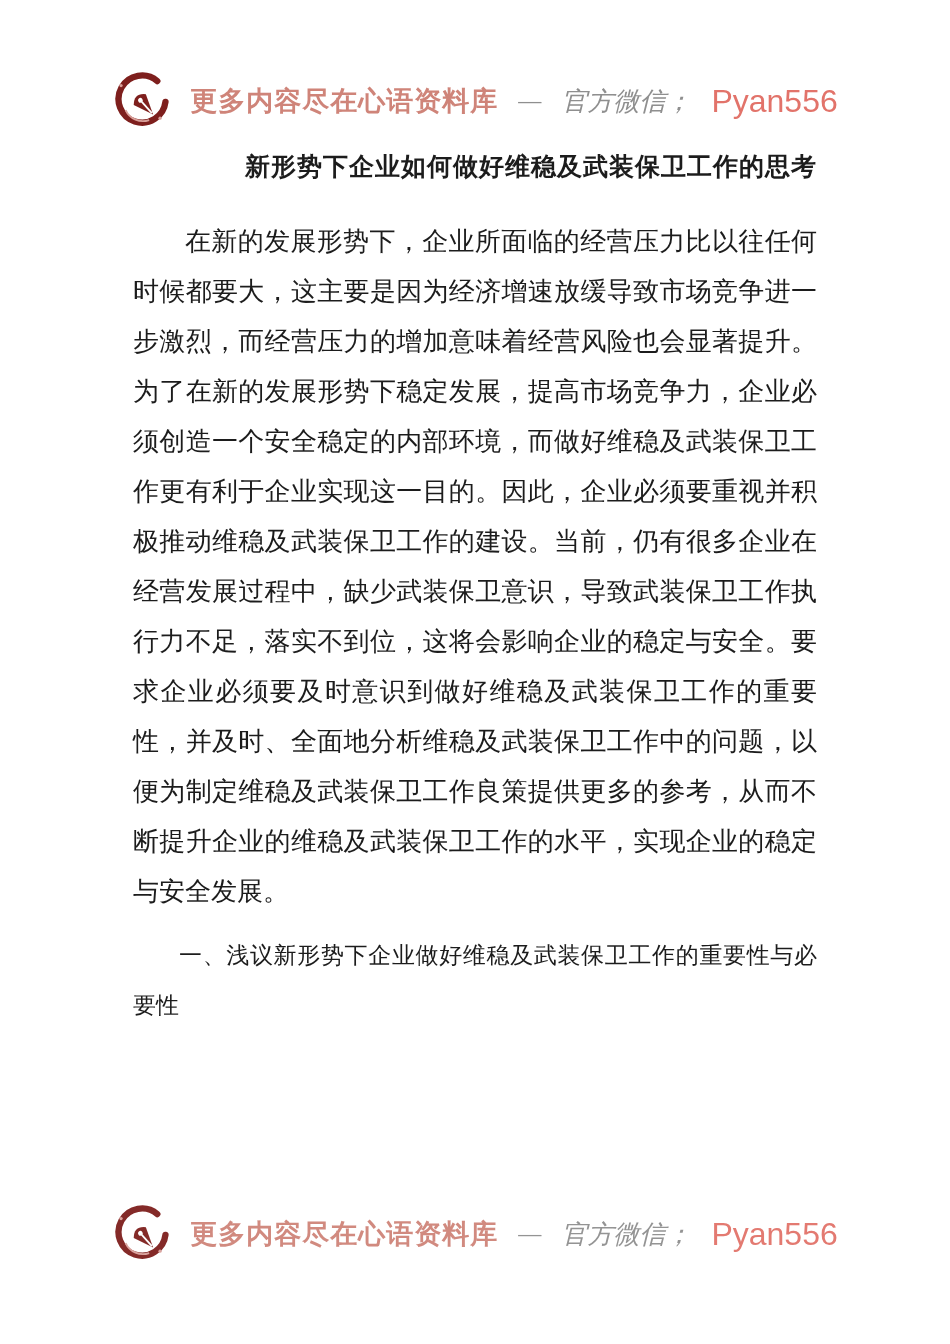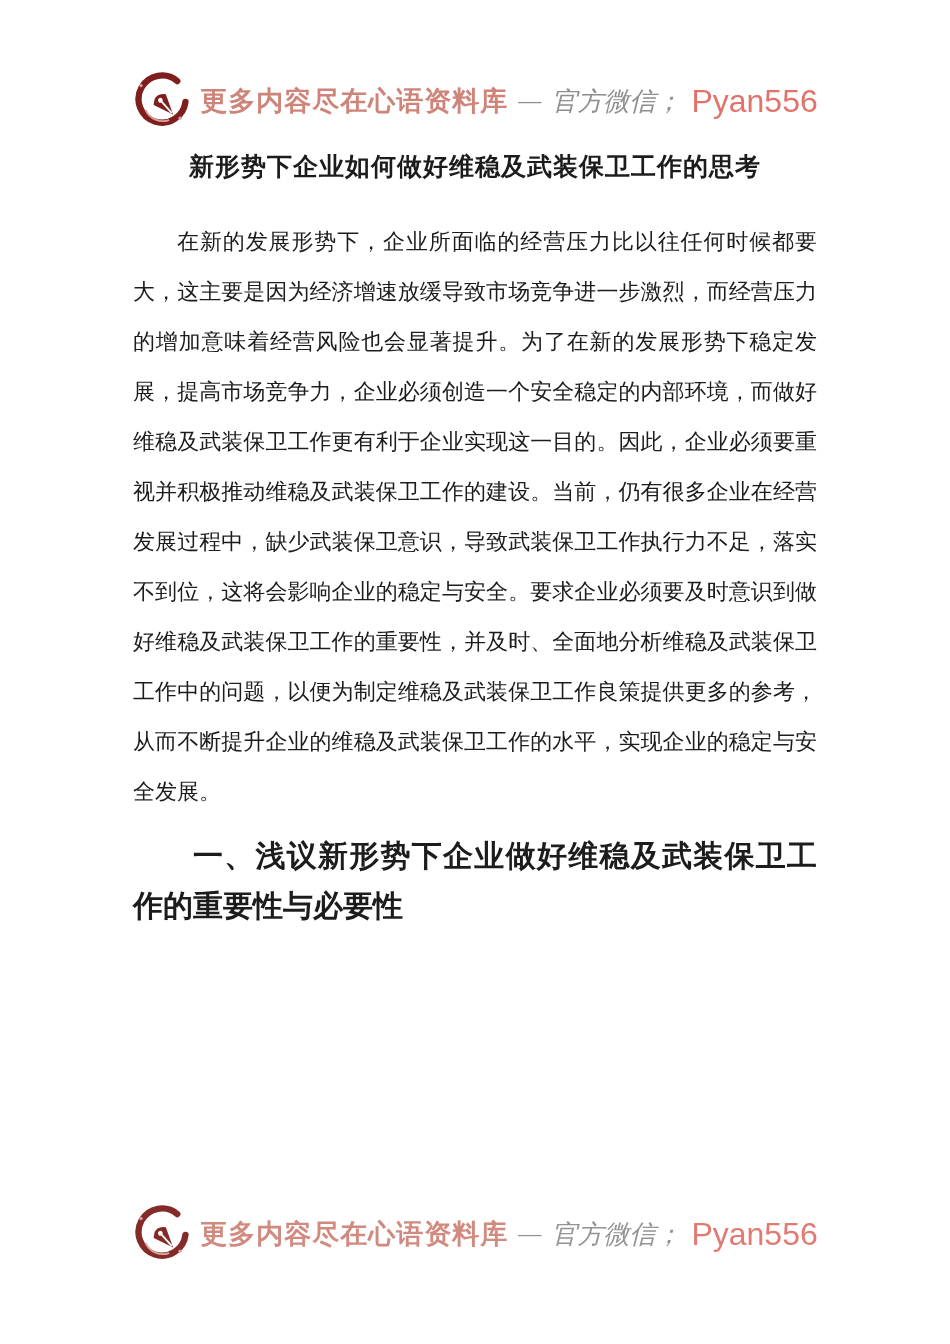--- a/index.html
+++ b/index.html
@@ -11,21 +11,21 @@
     background: var(--page-bg, #ffffff);
     font-family: "Liberation Serif", "DejaVu Serif", serif;
     color: var(--text, #1c1c1c);
     overflow: hidden;
   }
   
   .watermark {
     display: flex;
     align-items: center;
     justify-content: center;
-    gap: 10px;
+    gap: 20px;
     height: 62px;
   }
   .header-wm { padding-top: 70px; }
   .footer-wm { position: absolute; left: 0; right: 0; top: 1203px; opacity: 0.95; }
   .wm-logo { width: 58px; height: 58px; flex: 0 0 auto; }
   .wm-brand {
     color: var(--brand-red, #cf8479);
     font-size: 27px;
     font-weight: bold;
     letter-spacing: 1px;
@@ -39,35 +39,35 @@
     color: var(--account-pink, #e2736a);
     font-size: 32px;
     font-family: "Liberation Sans", "DejaVu Sans", sans-serif;
   }
   
   .doc-title {
     margin: 15px 133px 0 133px;
     font-size: 25px;
     font-weight: bold;
     line-height: 40px;
-    text-align: center;
+    text-align: right;
     letter-spacing: 1px;
   }
   .body-para {
     margin: 30px 133px 0 133px;
-    font-size: 22px;
+    font-size: 26px;
     line-height: 50px;
     text-align: justify;
     text-justify: inter-ideograph;
     text-indent: 2em;
   }
   .section-heading {
     margin: 14px 133px 0 133px;
-    font-size: 30px;
-    font-weight: bold;
+    font-size: 23px;
+    font-weight: normal;
     line-height: 50px;
     text-align: justify;
     text-indent: 2em;
   }
   .section-para { margin-top: 14px; }
 </style>
 </head>
 <body>
 
 <div class="page">

